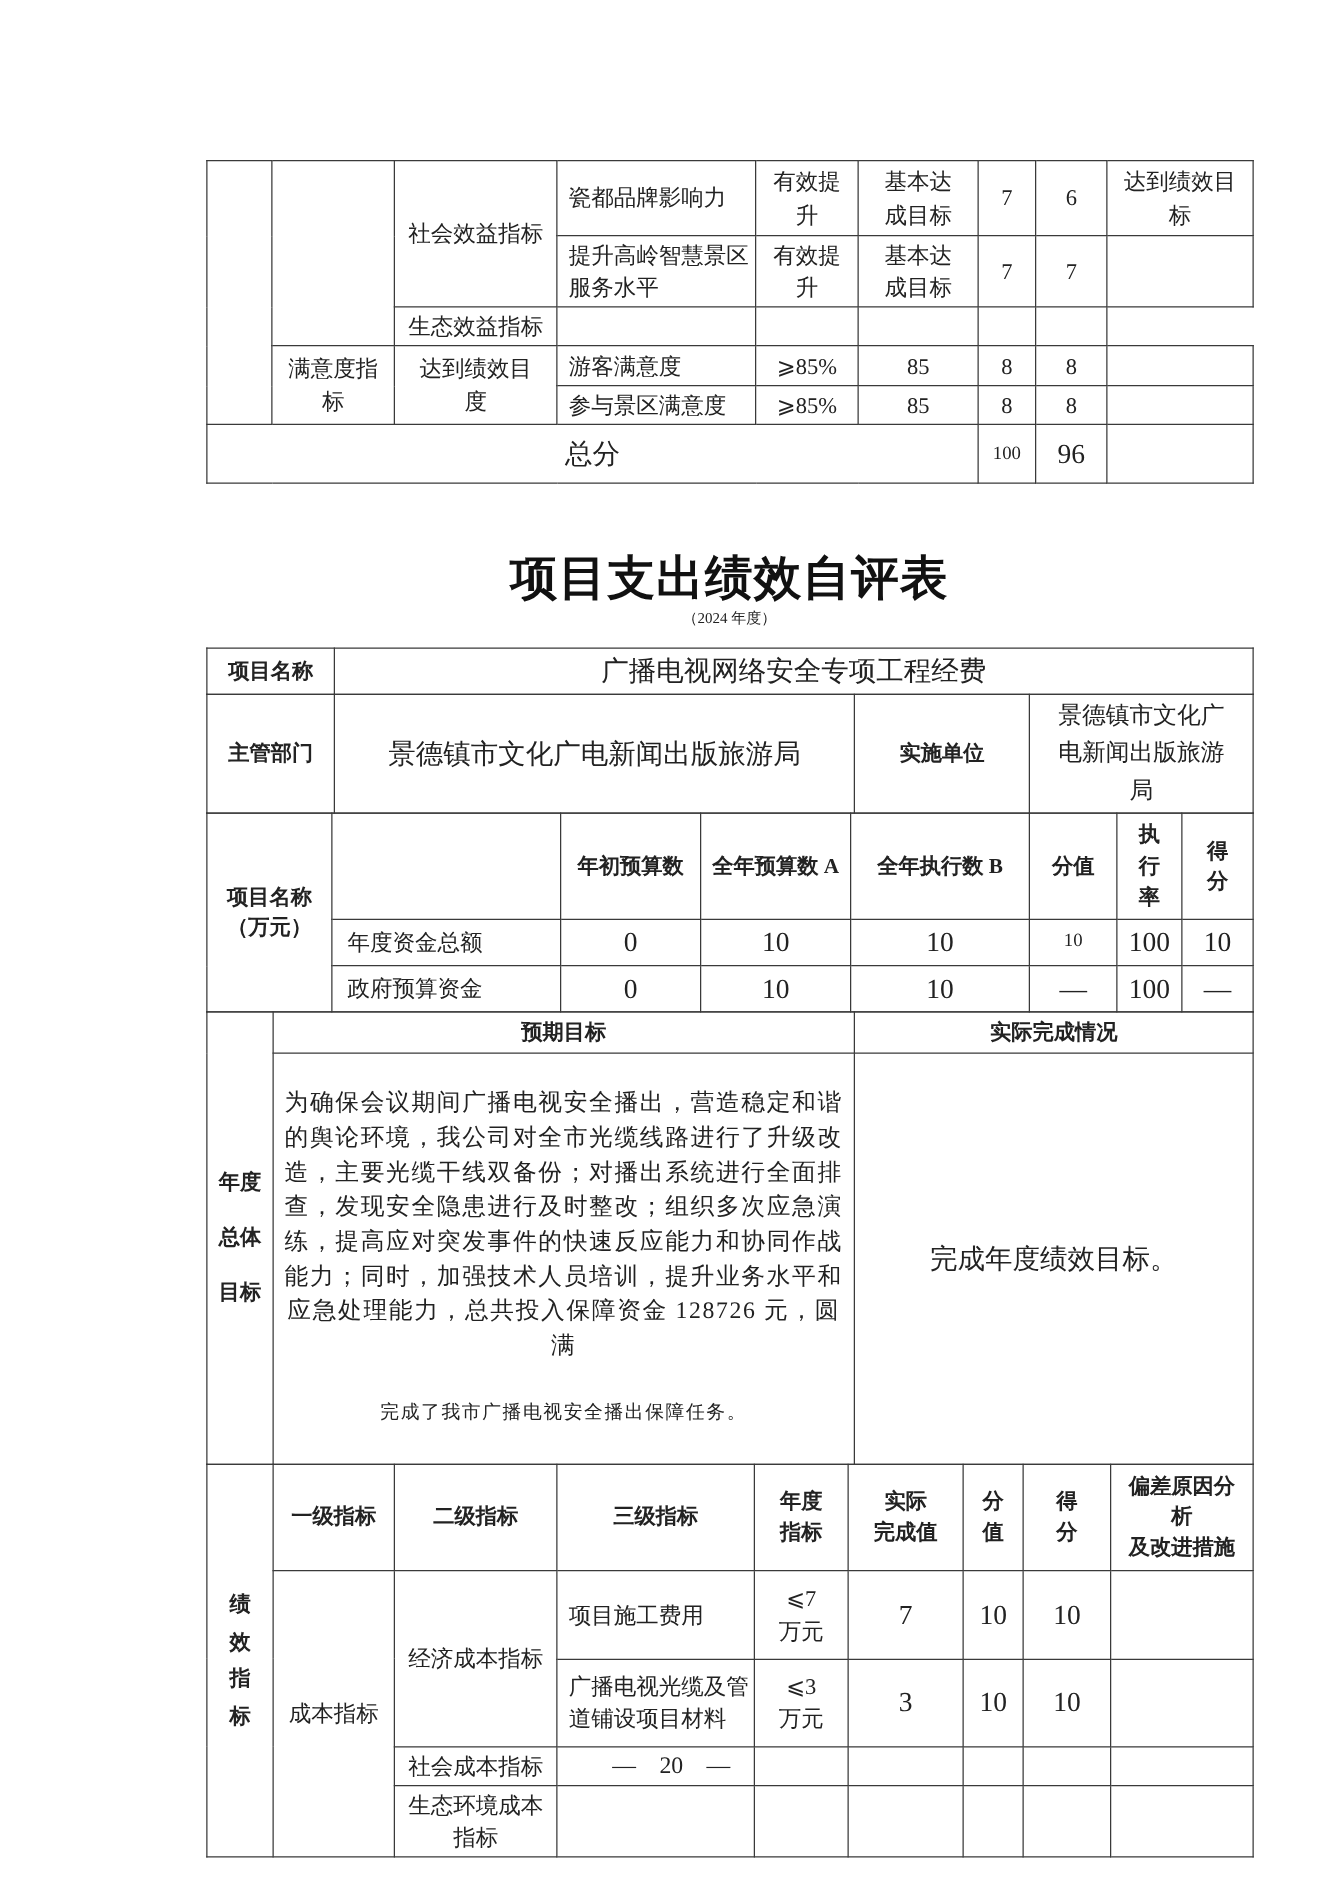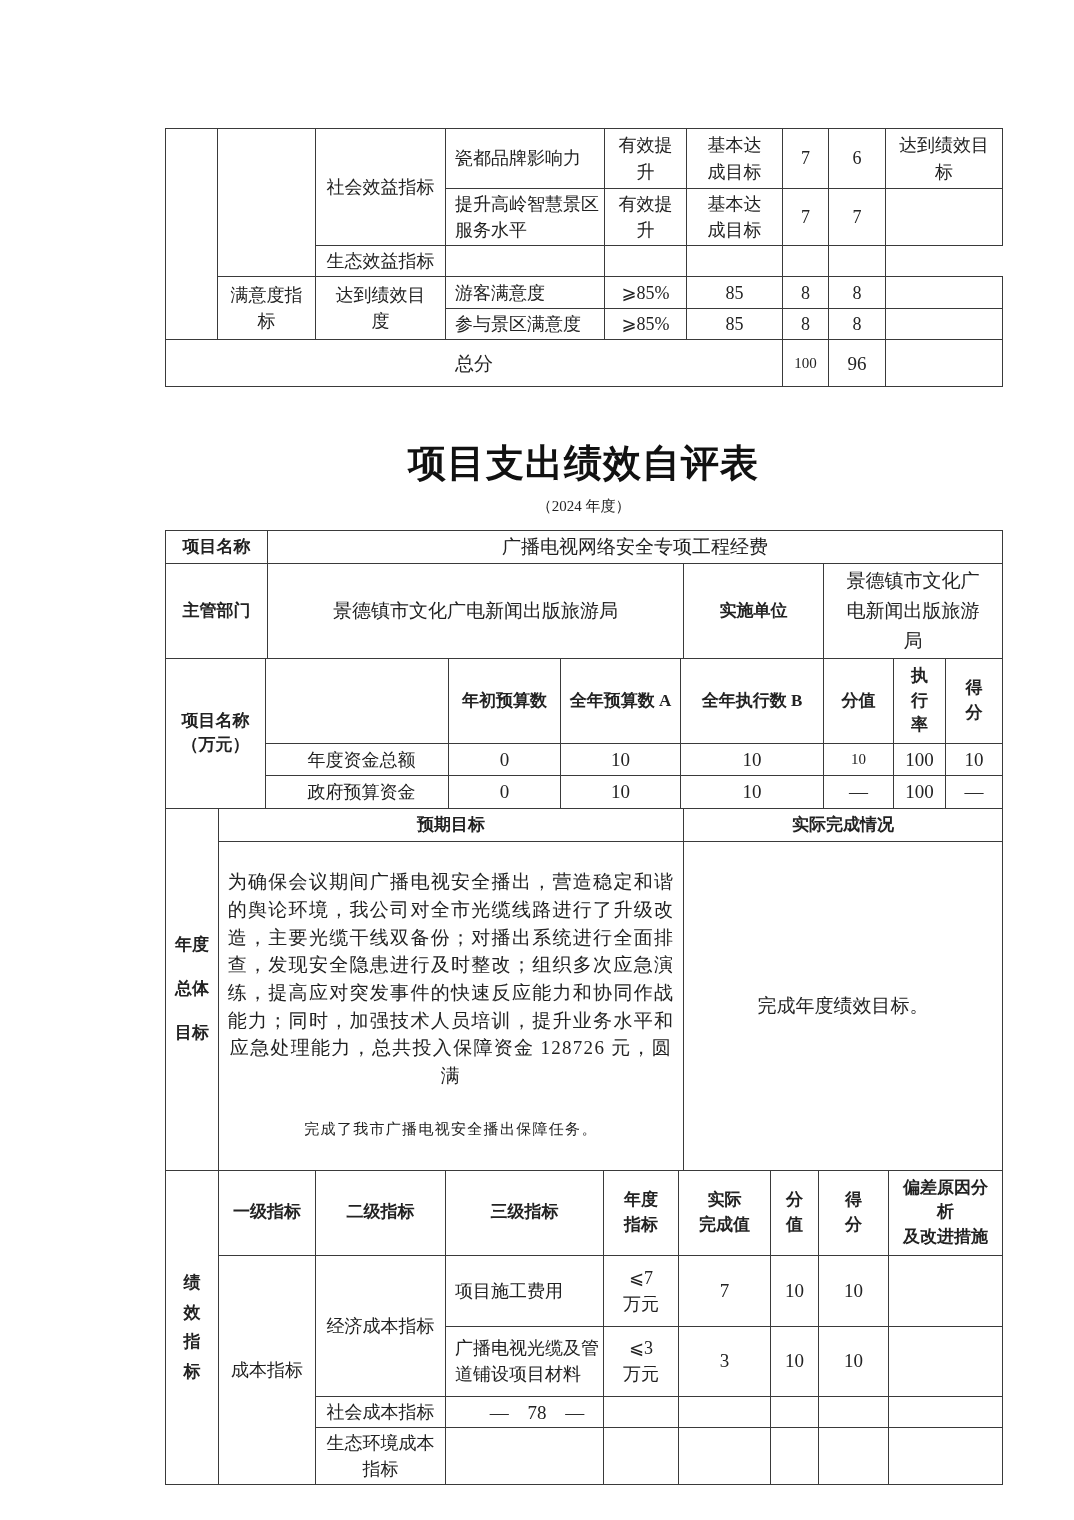--- a/index.html
+++ b/index.html
@@ -10,31 +10,31 @@
   }
   .sheet{position:absolute;left:165px;top:0;width:837px;padding-top:128px;}
   table{border-collapse:collapse;table-layout:fixed;width:837px;}
   td{
     border:1px solid #3a3a3a;text-align:center;vertical-align:middle;
     padding:2px 3px;font-size:18px;line-height:1.45;white-space:pre-line;
     overflow:hidden;word-break:break-all;
   }
   .sec{margin-top:-1px;}
   .tl{text-align:left;padding-left:9px;}
-  .tl2{text-align:center;padding-left:12px;}
-  .f19{font-size:19px;}
+  .tl2{text-align:left;padding-left:12px;}
+  .f19{font-size:22px;}
   .f17{font-size:17px;font-weight:bold;}
   .sm{font-size:15px;}
   .vlabel{line-height:1.75;}
   .vlabel3{line-height:2.6;}
   .doc-title{
     text-align:center;font-size:38px;font-weight:bold;color:#111;
     margin-top:55px;line-height:42px;letter-spacing:1px;
   }
-  .doc-subtitle{text-align:center;font-size:15px;margin-top:12px;line-height:20px;}
+  .doc-subtitle{text-align:center;font-size:12px;line-height:20px;}
   .t2wrap{margin-top:14px;}
   .goal-cell{padding:0 8px;}
   .goal-body{text-align:center;font-size:19px;line-height:27.7px;letter-spacing:1.3px;white-space:pre-line;}
   .goal-last{text-align:center;font-size:15px;line-height:27.7px;letter-spacing:1.3px;}
   .impl{line-height:30px;font-size:19px;}
   .footer{
     position:absolute;top:1402px;left:0;width:1074px;text-align:center;
     font-size:19px;color:#222;word-spacing:14px;
   }
 </style>
@@ -305,14 +305,14 @@
           <td></td>
           <td></td>
           <td></td>
         </tr>
       </tbody>
         </table>
 
     </div>
   </div>
 
-  <div class="footer">— 78 —</div>
+  <div class="footer">— 20 —</div>
 </div>
 
 </body></html>

